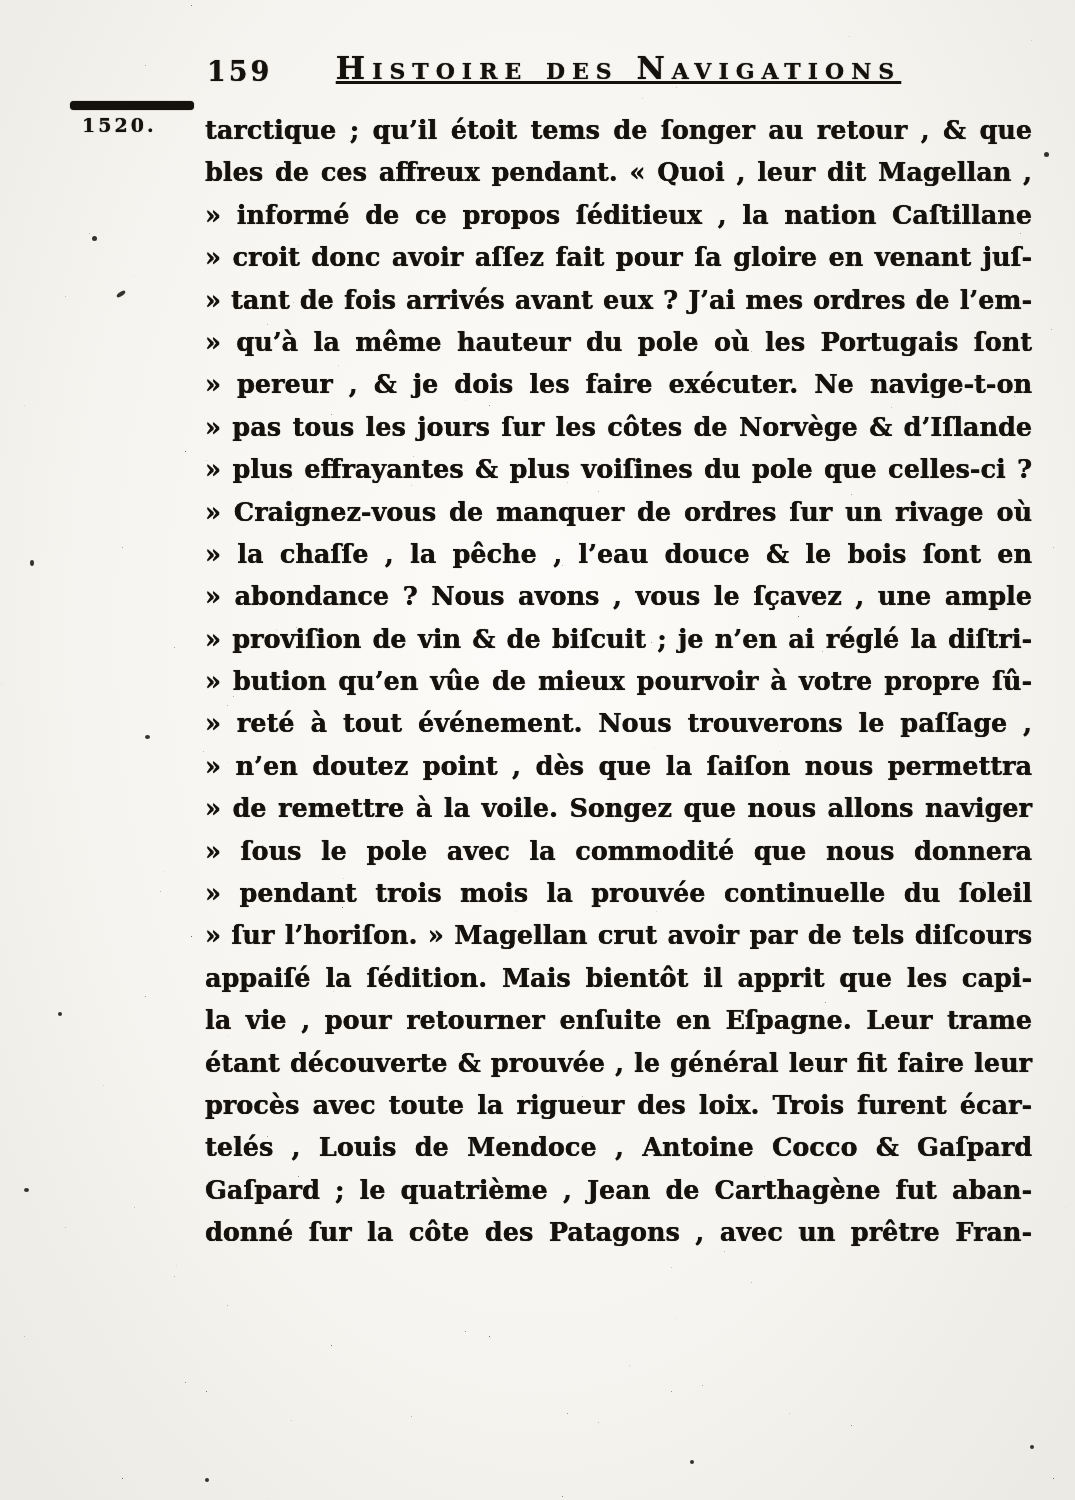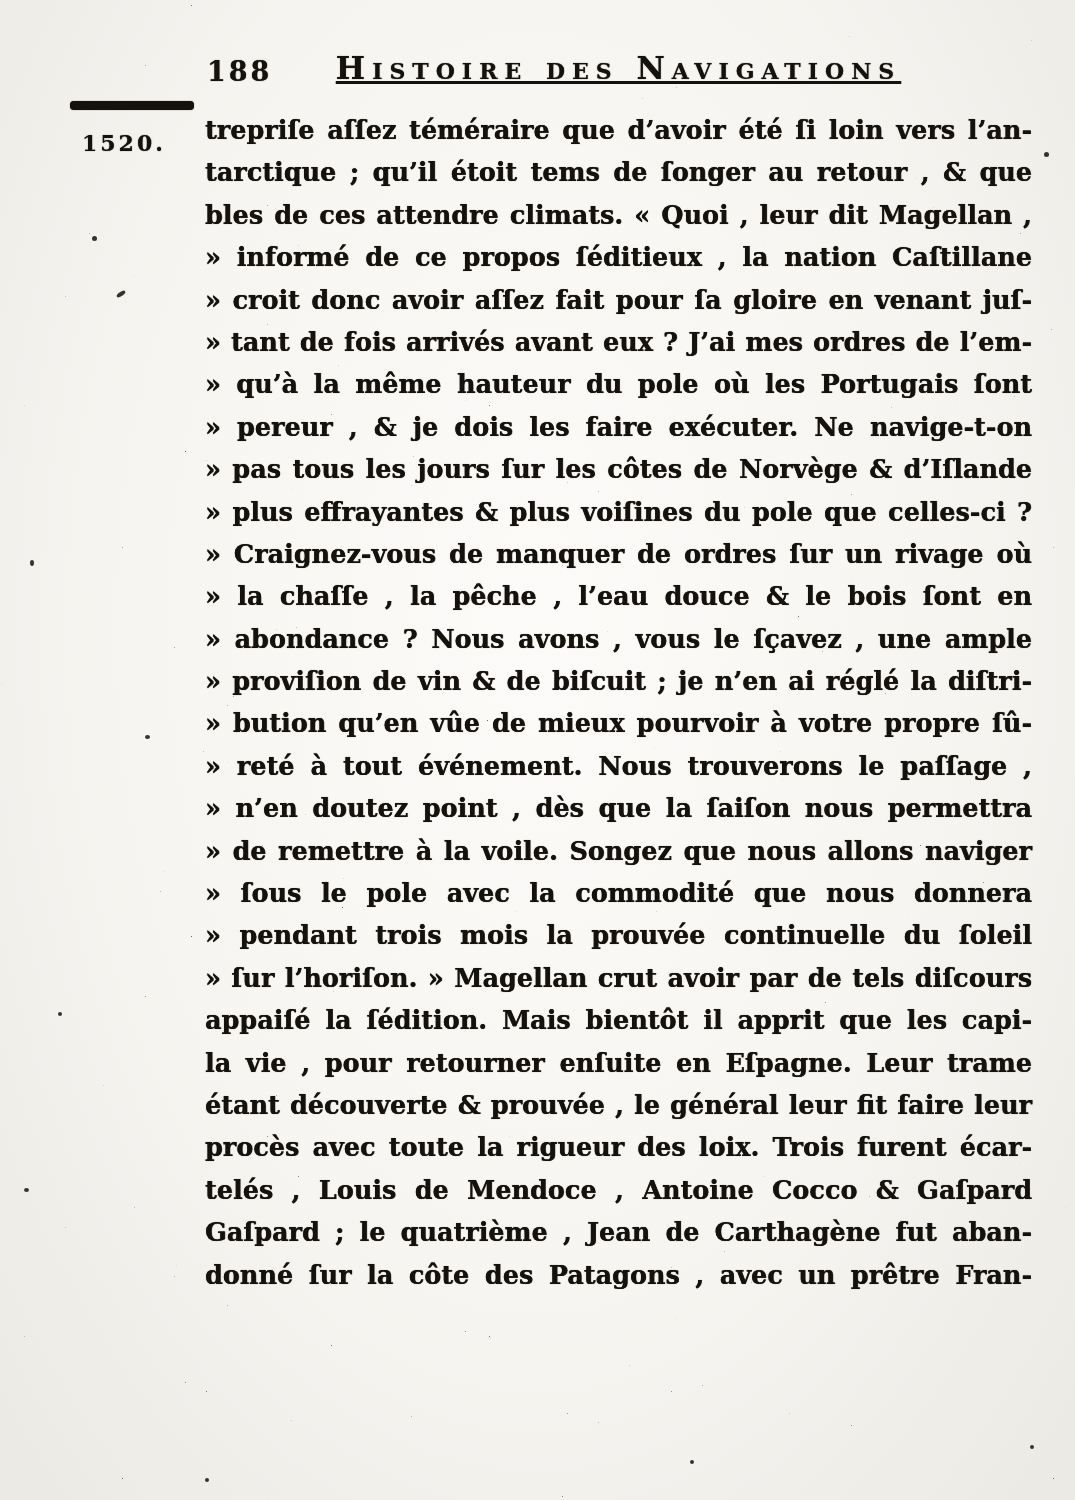--- a/index.html
+++ b/index.html
@@ -52,23 +52,23 @@
     left: 70px; top: 101px;
     width: 130px;
   }
   .margin-rule {
     width: 124px; height: 9px;
     background: var(--ink);
     border-radius: 4px;
     box-shadow: 0 0 1px rgba(20,17,12,0.9);
   }
   .margin-year {
-    margin-top: 20px;
+    margin-top: 4px;
     padding-left: 12px;
-    font-size: 22px;
+    font-size: 19px;
     font-weight: 700;
     letter-spacing: 3px;
     text-shadow: 0 0 1px rgba(20,17,12,0.8);
   }
   .textblock {
     position: absolute;
     left: 205px; top: 109px;
     width: 827px;
     font-size: 25.5px;
     line-height: 42.4px;
@@ -108,33 +108,32 @@
   <div class="speck" style="left:30px; top:560px; width:4px; height:6px;"></div>
   <div class="speck" style="left:145px; top:735px; width:5px; height:4px;"></div>
   <div class="speck" style="left:58px; top:1012px; width:4px; height:4px;"></div>
   <div class="speck" style="left:24px; top:1188px; width:5px; height:4px;"></div>
   <div class="speck" style="left:1044px; top:152px; width:5px; height:5px;"></div>
   <div class="speck" style="left:1030px; top:1445px; width:4px; height:4px;"></div>
   <div class="speck" style="left:690px; top:1460px; width:4px; height:4px;"></div>
   <div class="speck" style="left:205px; top:1478px; width:4px; height:4px;"></div>
 
   <header class="header">
-    <span class="pagenum">188</span>
+    <span class="pagenum">159</span>
     <span class="title">Histoire des Navigations</span>
   </header>
 
   <aside class="margin-note">
     <div class="margin-rule"></div>
     <div class="margin-year">1520.</div>
   </aside>
 
   <main class="textblock">
-      <div class="line">trepriſe aſſez téméraire que d’avoir été ſi loin vers l’an-</div>
       <div class="line">tarctique ; qu’il étoit tems de ſonger au retour , &amp; que</div>
-      <div class="line">bles de ces attendre climats. « Quoi , leur dit Magellan ,</div>
+      <div class="line">bles de ces affreux pendant. « Quoi , leur dit Magellan ,</div>
       <div class="line">» informé de ce propos ſéditieux , la nation Caſtillane</div>
       <div class="line">» croit donc avoir aſſez fait pour ſa gloire en venant juſ-</div>
       <div class="line">» tant de fois arrivés avant eux ? J’ai mes ordres de l’em-</div>
       <div class="line">» qu’à la même hauteur du pole où les Portugais ſont</div>
       <div class="line">» pereur , &amp; je dois les faire exécuter. Ne navige-t-on</div>
       <div class="line">» pas tous les jours ſur les côtes de Norvège &amp; d’Iſlande</div>
       <div class="line">» plus effrayantes &amp; plus voiſines du pole que celles-ci ?</div>
       <div class="line">» Craignez-vous de manquer de ordres ſur un rivage où</div>
       <div class="line">» la chaſſe , la pêche , l’eau douce &amp; le bois ſont en</div>
       <div class="line">» abondance ? Nous avons , vous le ſçavez , une ample</div>

